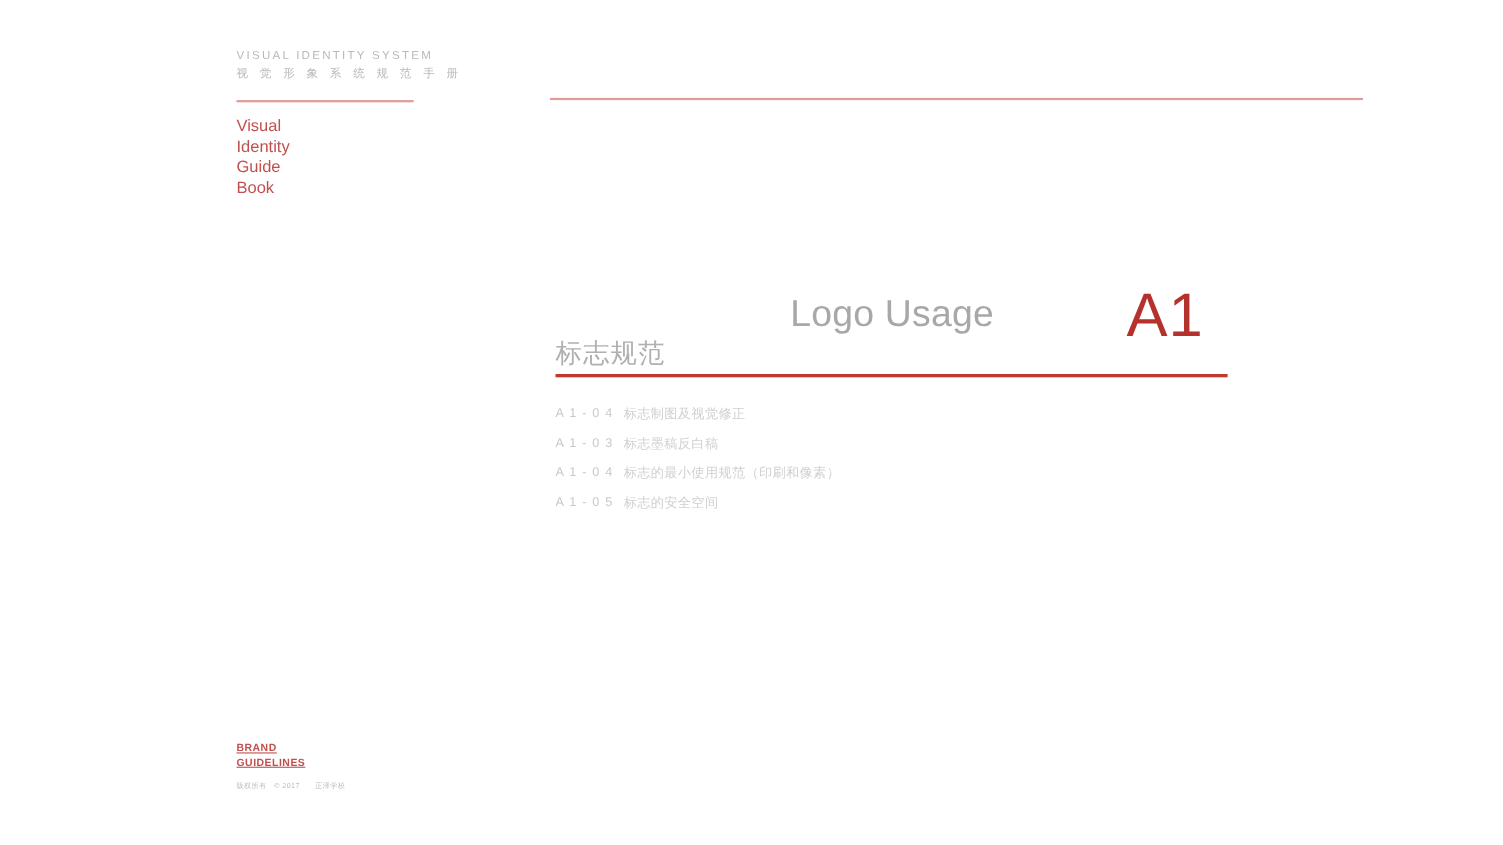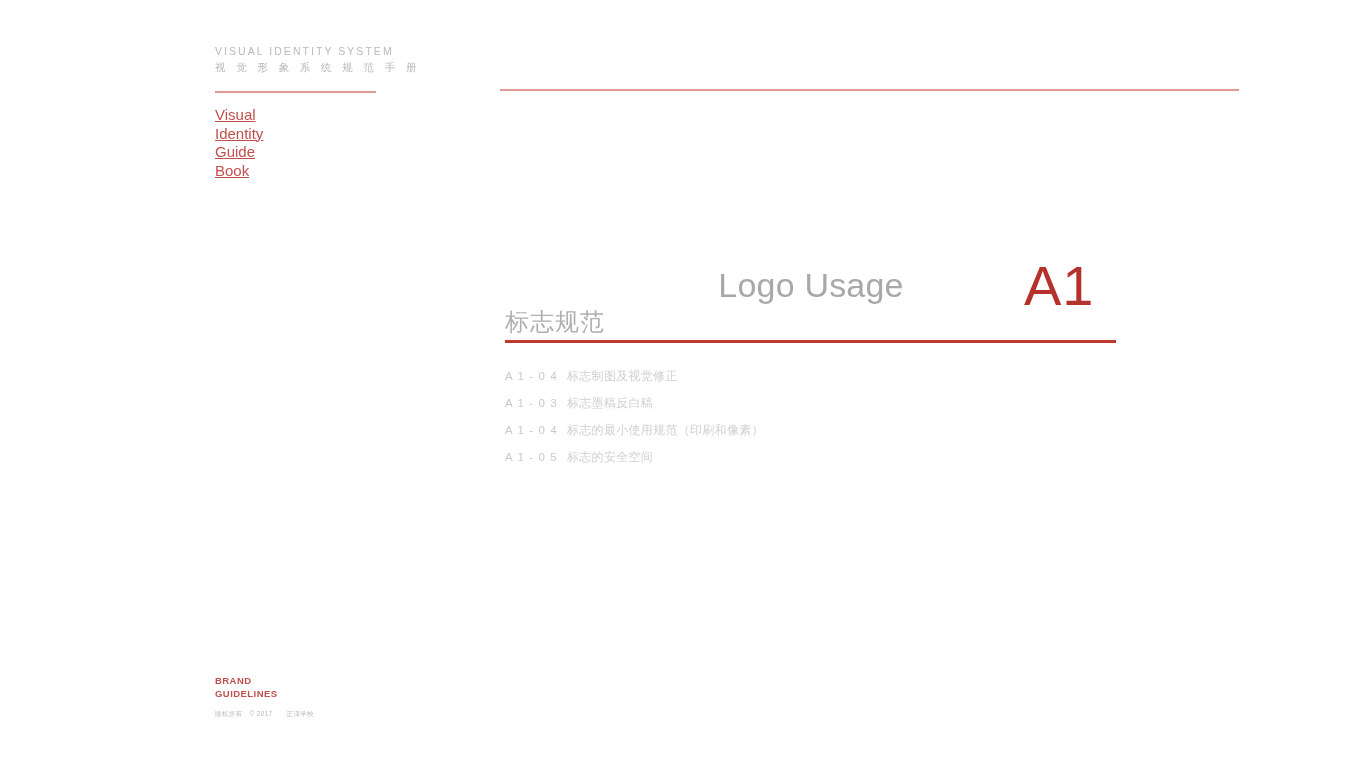--- a/index.html
+++ b/index.html
@@ -88,21 +88,21 @@
   
   .brandwords {
     position: absolute;
     left: 203px;
     top: 106px;
     color: #c0504d;
     font-size: 15px;
     line-height: 18.5px;
     font-weight: 400;
   }
-  .brandwords div { white-space: nowrap; text-decoration: underline; }
+  .brandwords div { white-space: nowrap; }
 
   
   .section {
     position: absolute;
     left: 493px;
     top: 265px;
     width: 612px;
   }
   .section-title-en {
     font-size: 34px;
@@ -177,20 +177,21 @@
     position: absolute;
     left: 203px;
     top: 675px;
   }
   .footer-brand {
     color: #c0504d;
     font-size: 9.5px;
     font-weight: 700;
     letter-spacing: 0.45px;
     line-height: 12.5px;
+    text-decoration: underline;
   }
   .footer-brand div { white-space: nowrap; }
   .footer-copy {
     margin-top: 10px;
     font-size: 6.5px;
     color: #bcbcbc;
     letter-spacing: 0.35px;
     white-space: nowrap;
   }
   .footer-copy .sep { display: inline-block; width: 7px; }

